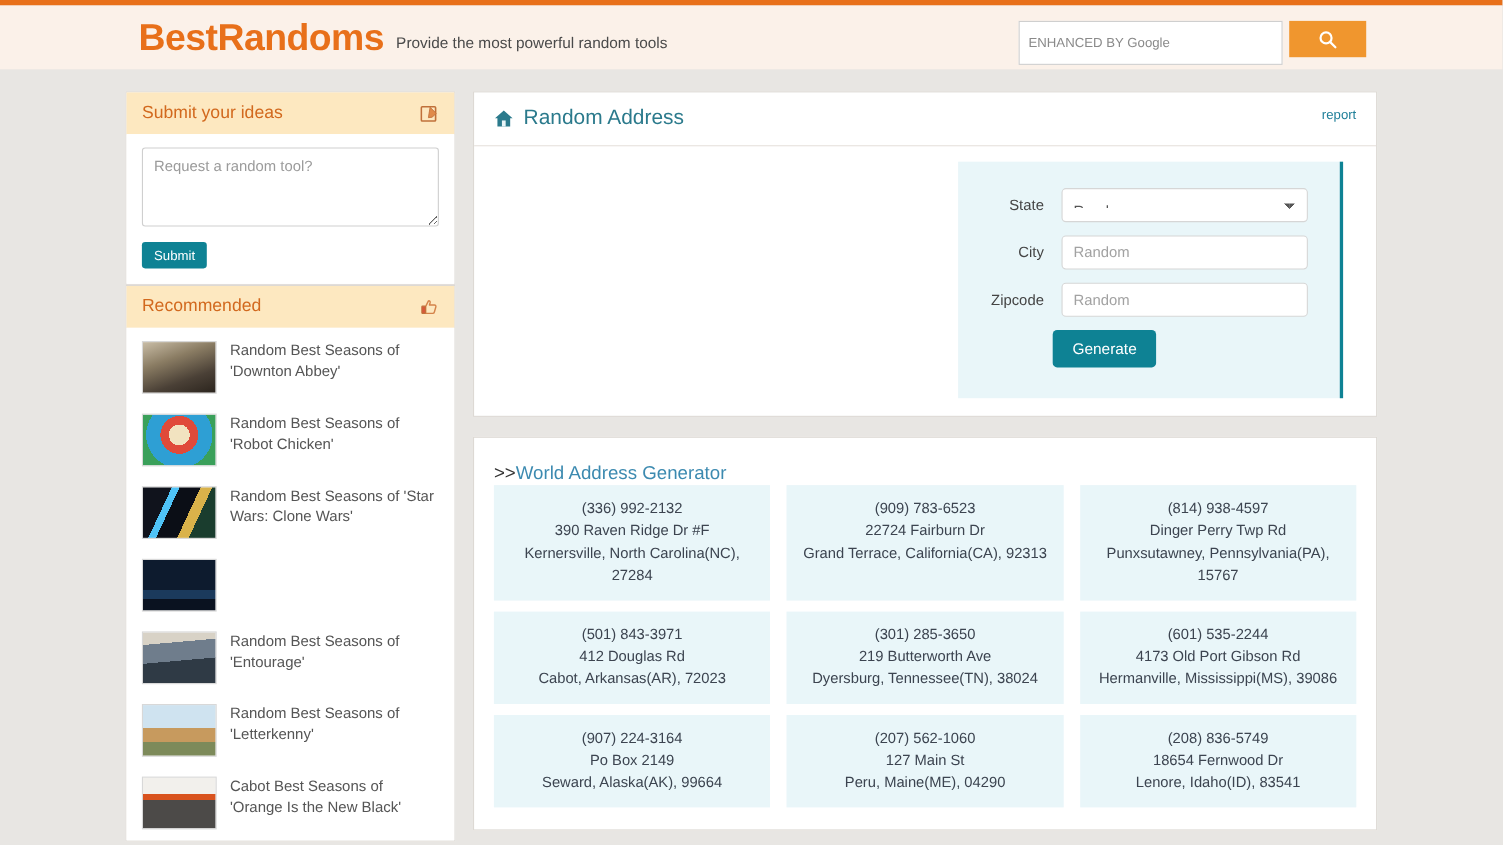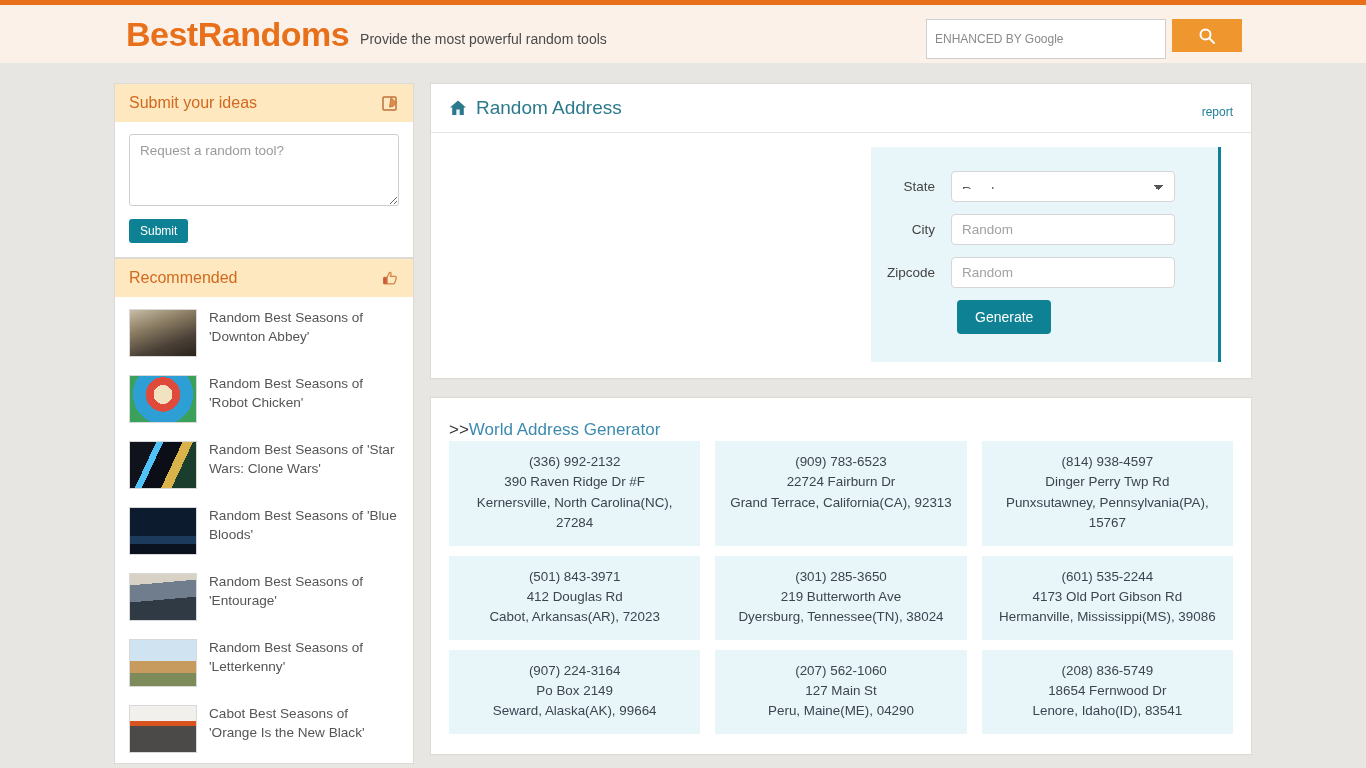--- a/index.html
+++ b/index.html
@@ -165,42 +165,42 @@
   .main { flex: 1 1 auto; min-width: 0; }
   .card {
     background: #fff;
     border: 1px solid #ddd9d4;
     margin-bottom: 18px;
   }
   .card-head {
     border-bottom: 1px solid #e6e2dd;
     padding: 13px 18px 13px 18px;
     display: flex;
-    align-items: flex-end;
+    align-items: flex-start;
     justify-content: space-between;
   }
   .card-head-left { display: flex; align-items: center; gap: 9px; }
   .card-title { font-size: 19px; color: #2b7a8c; }
   .report-link { font-size: 12px; color: #1f7f99; cursor: pointer; }
   .home-icon { color: #2b7a8c; display: flex; }
 
   .form-zone { padding: 14px 30px 16px 18px; display: flex; justify-content: flex-end; }
   .form-panel {
     background: #e9f6f9;
     border-right: 3px solid #0e8294;
     padding: 24px 10px 28px 0;
     width: 350px;
   }
   .form-row {
     display: flex;
     align-items: center;
     margin-bottom: 12px;
   }
   .form-label {
-    width: 80px;
+    width: 94px;
     text-align: right;
     padding-right: 16px;
     font-size: 13.5px;
     color: #444;
   }
   .form-field {
     width: 224px;
     height: 31px;
     border: 1px solid #d6d6d6;
     border-radius: 4px;
@@ -316,21 +316,20 @@
         <div class="rec-item">
           <span class="rec-thumb th1"></span>
           <span class="rec-label">Random Best Seasons of 'Robot Chicken'</span>
         </div>
         <div class="rec-item">
           <span class="rec-thumb th2"></span>
           <span class="rec-label">Random Best Seasons of 'Star Wars: Clone Wars'</span>
         </div>
         <div class="rec-item">
           <span class="rec-thumb th3"></span>
-          <span class="rec-label">Random Best Seasons of 'Blue Bloods'</span>
         </div>
         <div class="rec-item">
           <span class="rec-thumb th4"></span>
           <span class="rec-label">Random Best Seasons of 'Entourage'</span>
         </div>
         <div class="rec-item">
           <span class="rec-thumb th5"></span>
           <span class="rec-label">Random Best Seasons of 'Letterkenny'</span>
         </div>
         <div class="rec-item">

